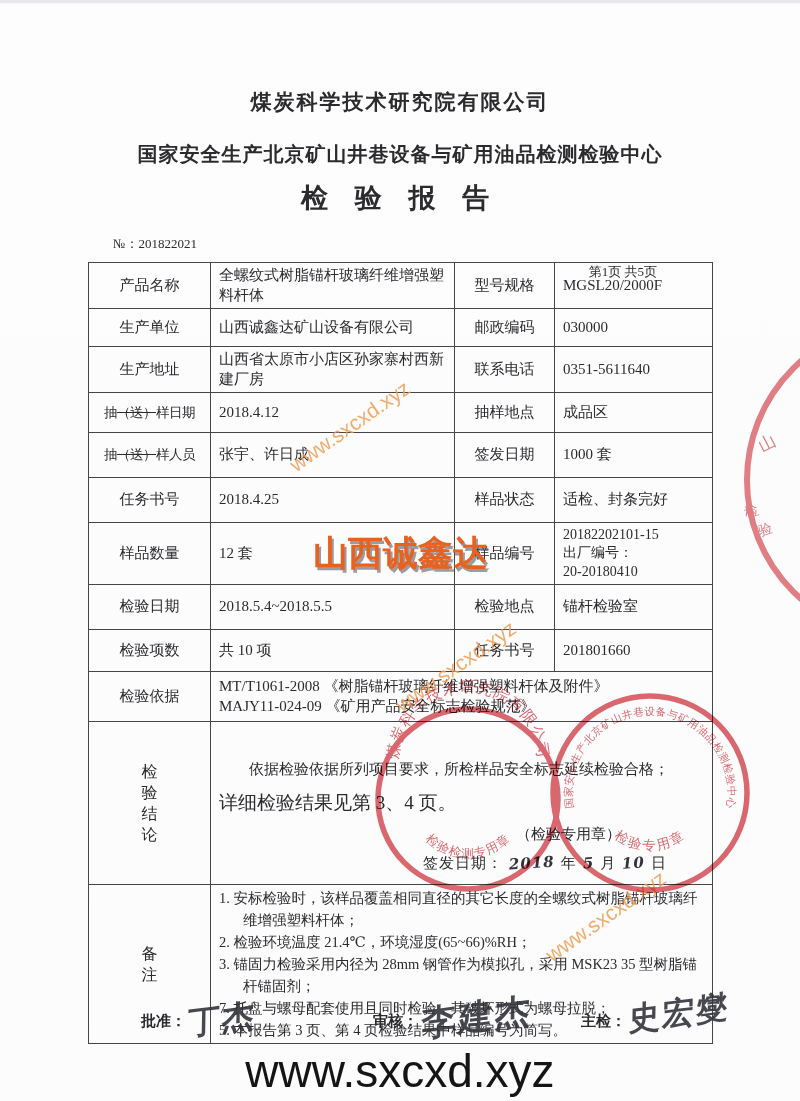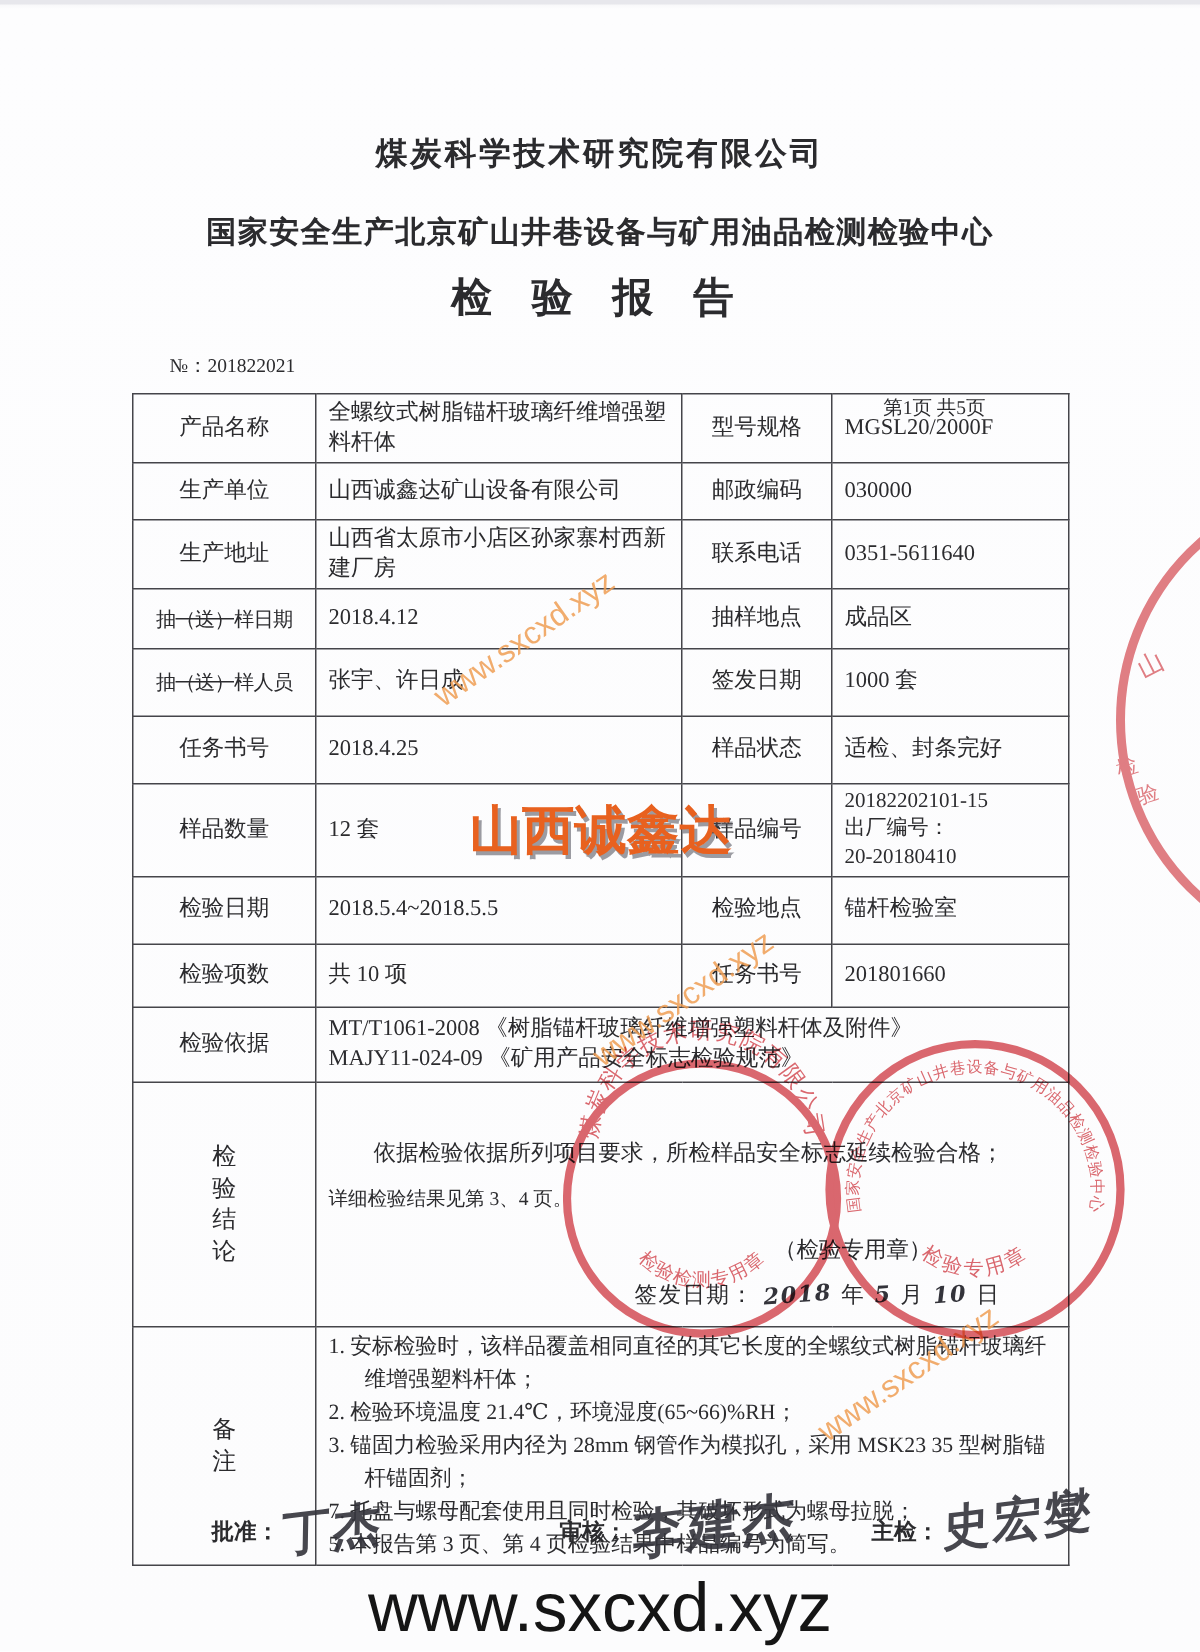--- a/index.html
+++ b/index.html
@@ -27,21 +27,21 @@
   td.prewrap{white-space:pre-line;font-size:14px;line-height:1.3;}
   .struck{text-decoration:line-through;}
   .small-lbl{font-size:13.5px;letter-spacing:-0.5px;}
   
   .vlabel{display:flex;flex-direction:column;justify-content:space-around;
     align-items:center;height:100%;font-size:16px;}
   td.vcell{padding:10px 0;height:100%;}
   
   .conc-cell{position:relative;height:162px;}
   .conc-line1{position:absolute;top:38px;left:38px;font-size:15px;}
-  .conc-line2{position:absolute;top:68px;left:8px;font-size:13px;}
+  .conc-line2{position:absolute;top:68px;left:8px;font-size:19px;}
   .seal-note{position:absolute;top:103px;left:305px;font-size:15px;}
   .issue-line{position:absolute;top:132px;left:212px;font-size:15px;letter-spacing:1px;}
   .hand-num{font-family:"DejaVu Serif",serif;font-style:italic;font-weight:600;
     color:#33333a;transform:rotate(-4deg);display:inline-block;margin:0 6px;}
   
   .remarks{padding:4px 6px;}
   .remark-item{font-size:14.5px;line-height:1.52;padding-left:24px;text-indent:-24px;}
   
   .sig-row{position:absolute;top:1004px;left:88px;width:624px;height:60px;font-size:15px;margin-left:28px;}
   .sig-label{position:absolute;top:8px;font-weight:600;}

